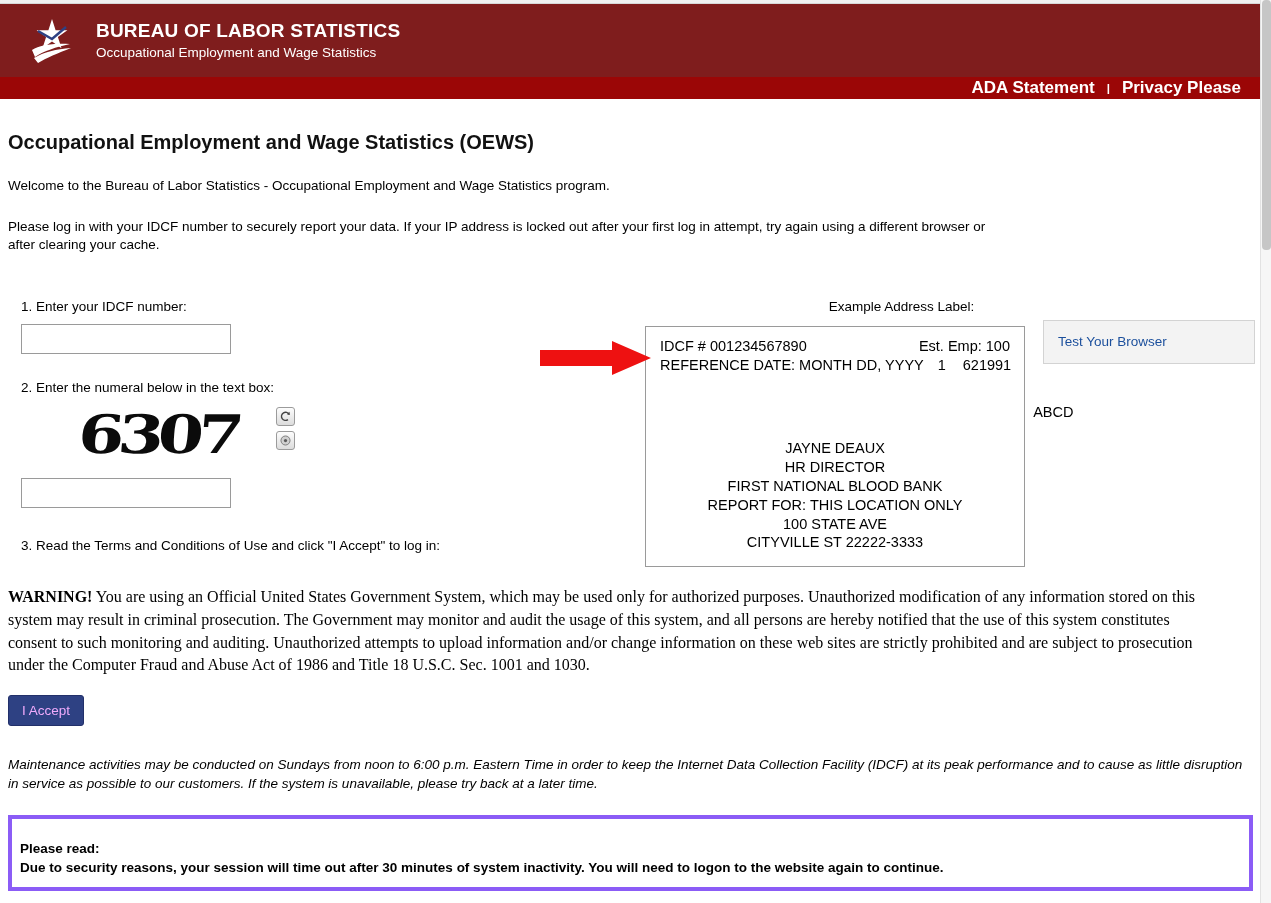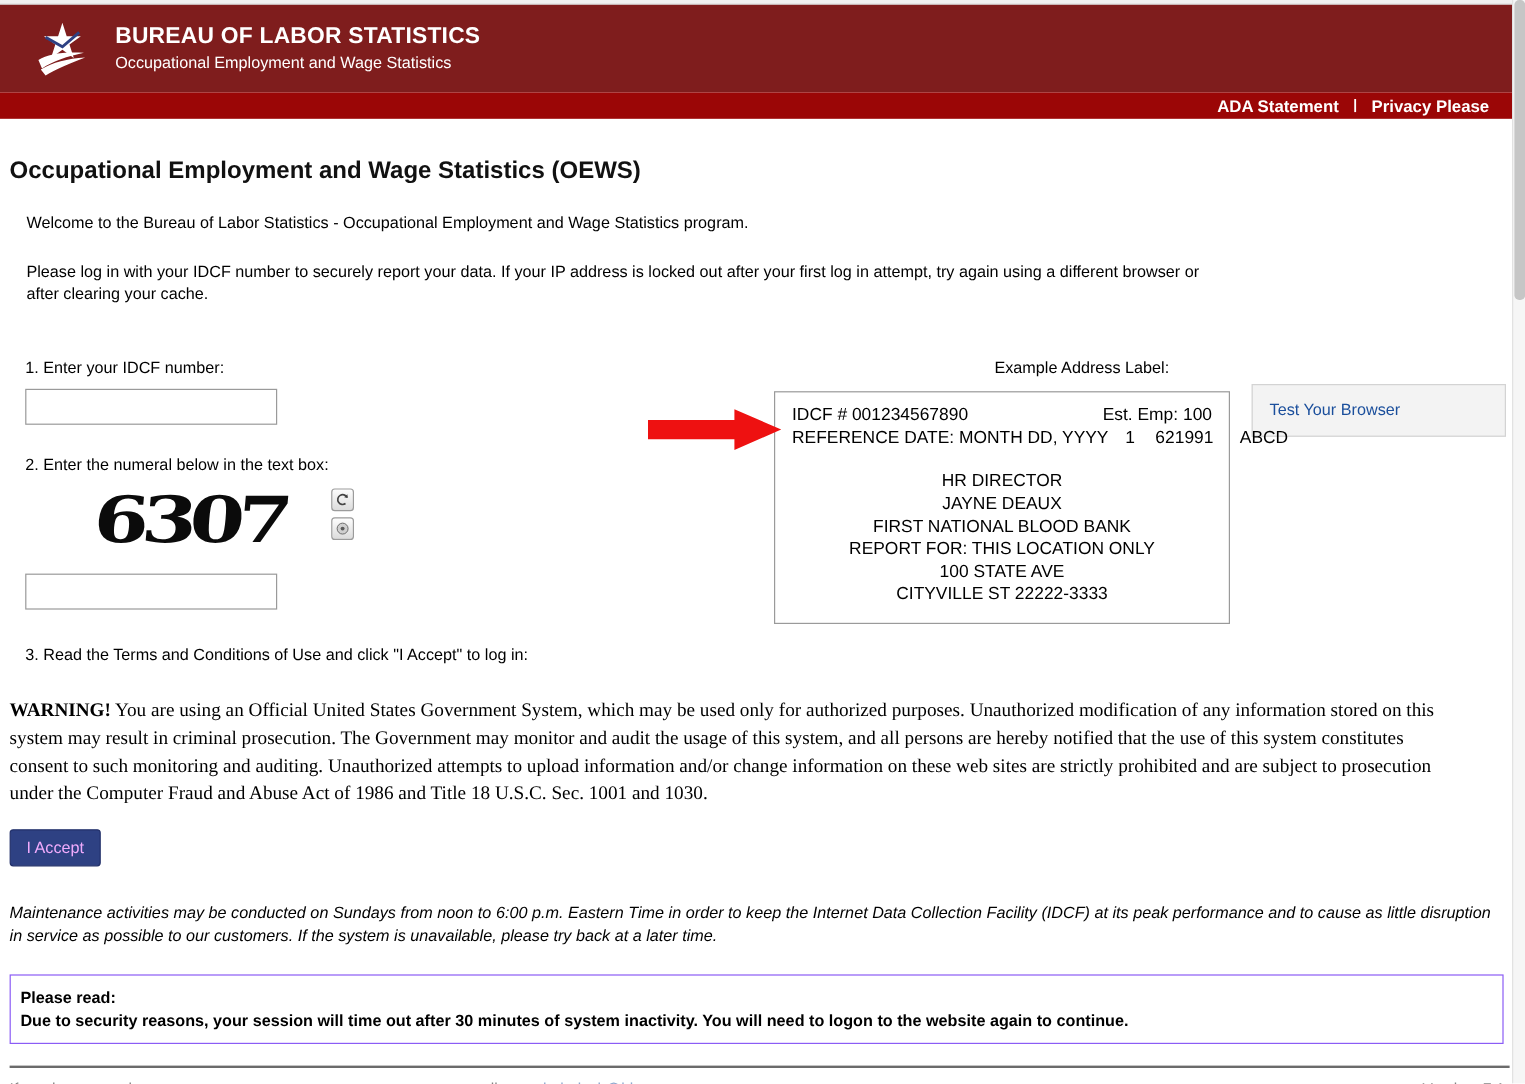--- a/index.html
+++ b/index.html
@@ -53,21 +53,21 @@
   .red-bar {
     background: #9b0606;
     height: 22px;
     display: flex;
     align-items: center;
     justify-content: flex-end;
     padding-right: 18px;
   }
   .red-bar a {
     color: #ffffff;
-    font-size: 14px;
+    font-size: 17px;
     font-weight: bold;
     text-decoration: none;
     padding: 0 12px;
     text-align: right;
   }
   .red-bar .sep {
     color: #ffffff;
     font-size: 11.5px;
     font-weight: bold;
   }
@@ -78,21 +78,21 @@
     padding: 0 8px;
   }
   h1.page-title {
     font-size: 20px;
     font-weight: bold;
     margin: 32px 0 0 0;
     color: #111;
   }
   p.intro {
     font-size: 13.5px;
-    margin: 23px 0 0 14px;
+    margin: 23px 0 0 0;
     max-width: 1000px;
     line-height: 1.32;
   }
 
   
   .test-browser-box {
     position: absolute;
     right: 16px;
     top: 189px;
     width: 212px;
@@ -221,42 +221,42 @@
     line-height: 1.3;
   }
   .label-row1 {
     display: flex;
     justify-content: space-between;
   }
   .label-row2 { display: flex; }
   .label-row2 .ref { flex: 0 0 auto; }
   .label-row2 .n1 { margin-left: 14px; }
   .label-row2 .n2 { margin-left: 17px; }
-  .label-row2 .n3 { margin-left: 22px; }
+  .label-row2 .n3 { margin-left: 22px; margin-top: 47px; }
   .label-addr { margin-top: 17px; }
 
   .red-arrow {
     position: absolute;
     left: -105px;
     top: 14px;
     width: 112px; height: 36px;
   }
 
   
   .maintenance {
     font-style: italic;
     font-size: 13.5px;
     line-height: 1.38;
     margin: 30px 0 0 0;
     width: 1245px;
   }
   .please-read {
     margin-top: 22px;
-    border: 1px solid #8b5cf6;
-    padding: 9px 8px 9px 8px;
+    border: 4px solid #8b5cf6;
+    padding: 20px 8px 9px 8px;
     font-size: 13.5px;
     font-weight: bold;
     line-height: 1.42;
     width: 1245px;
   }
 
   
   .footer {
     margin-top: 18px;
     border-top: 2px solid #6b6b6b;
@@ -376,22 +376,22 @@
             <span>IDCF # 001234567890</span>
             <span>Est. Emp: 100</span>
           </div>
           <div class="label-row2">
             <span class="ref">REFERENCE DATE: MONTH DD, YYYY</span>
             <span class="n1">1</span>
             <span class="n2">621991</span>
             <span class="n3">ABCD</span>
           </div>
           <div class="label-addr">
+            <div>JAYNE DEAUX</div>
             <div>HR DIRECTOR</div>
-            <div>JAYNE DEAUX</div>
             <div>FIRST NATIONAL BLOOD BANK</div>
             <div>REPORT FOR: THIS LOCATION ONLY</div>
             <div>100 STATE AVE</div>
             <div>CITYVILLE ST 22222-3333</div>
           </div>
         </div>
       </div>
     </div>
   </div>
 

